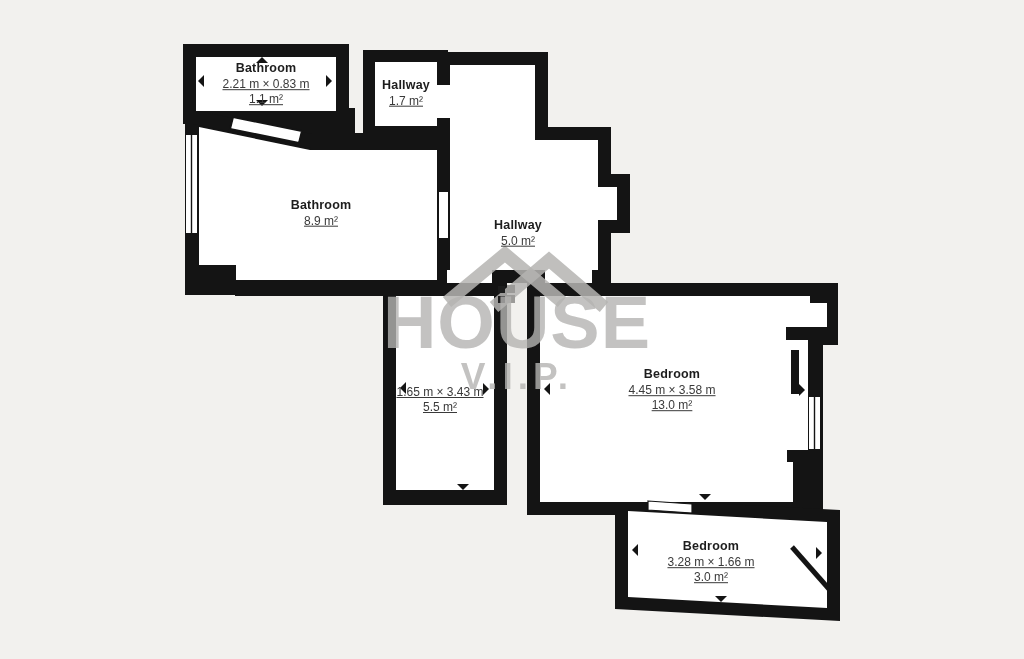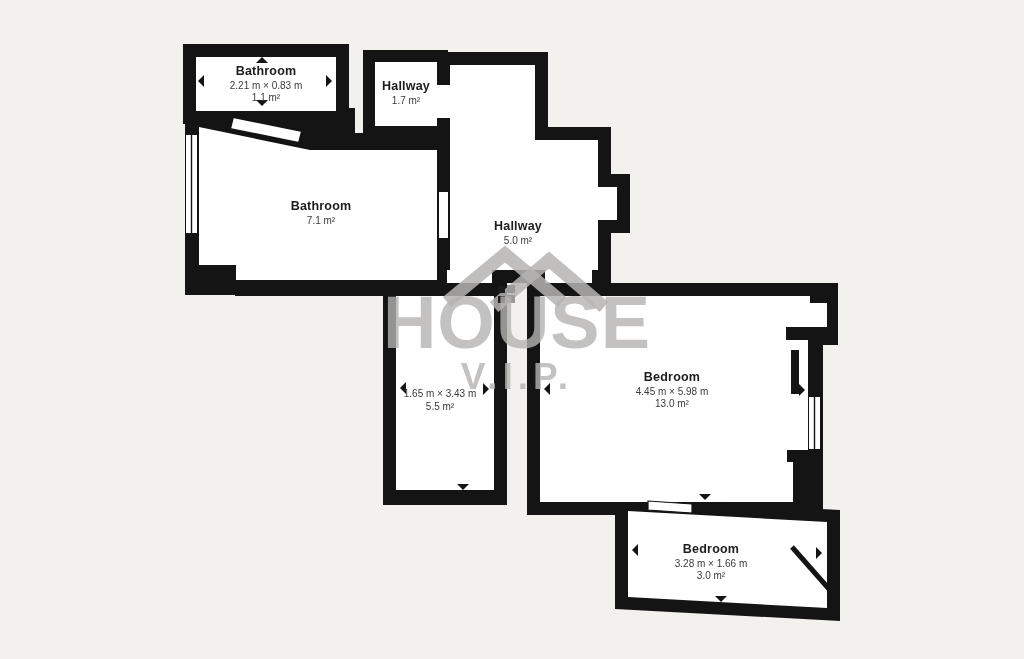--- a/index.html
+++ b/index.html
@@ -24,21 +24,21 @@
   .doorline{stroke:var(--wall);stroke-width:5;}
   .arrow{fill:var(--wall);}
   .roof{fill:none;stroke:var(--watermark);stroke-width:13;opacity:.85;}
   .dot-dark{fill:#1c1c1c;}
   .dot-gray{fill:#9b9a98;}
   .room-label{
     position:absolute;transform:translate(-50%,-50%);
     text-align:center;white-space:nowrap;line-height:1.25;z-index:3;
   }
   .room-name{font-size:12.5px;font-weight:bold;color:#1d1d1d;letter-spacing:.2px;}
-  .room-dim{font-size:10px;color:#3a3a3a;}
+  .room-dim{font-size:12px;color:#3a3a3a;text-decoration:underline;}
   #watermark-text{position:absolute;left:0;top:0;width:100%;height:100%;z-index:4;pointer-events:none;opacity:.8;}
   .wm-line1{
     position:absolute;left:517px;top:286px;transform:translateX(-50%);
     font-size:74px;font-weight:bold;color:var(--watermark);line-height:1;letter-spacing:1px;text-align:right;
   }
   .wm-line2{
     position:absolute;left:517px;top:358px;transform:translateX(-50%);
     font-size:37px;font-weight:bold;color:var(--watermark);line-height:1;letter-spacing:5px;
   }
 </style>
@@ -147,36 +147,36 @@
     <div class="room-dim">1.1 m²</div>
   </div>
 
   <div class="room-label" style="left:406px;top:93px">
     <div class="room-name">Hallway</div>
     <div class="room-dim">1.7 m²</div>
   </div>
 
   <div class="room-label" style="left:321px;top:213px">
     <div class="room-name">Bathroom</div>
-    <div class="room-dim">7.1 m²</div>
+    <div class="room-dim">8.9 m²</div>
   </div>
 
   <div class="room-label" style="left:518px;top:233px">
     <div class="room-name">Hallway</div>
     <div class="room-dim">5.0 m²</div>
   </div>
 
   <div class="room-label" style="left:440px;top:400px">
     <div class="room-dim">1.65 m × 3.43 m</div>
     <div class="room-dim">5.5 m²</div>
   </div>
 
   <div class="room-label" style="left:672px;top:390px">
     <div class="room-name">Bedroom</div>
-    <div class="room-dim">4.45 m × 5.98 m</div>
+    <div class="room-dim">4.45 m × 3.58 m</div>
     <div class="room-dim">13.0 m²</div>
   </div>
 
   <div class="room-label" style="left:711px;top:562px">
     <div class="room-name">Bedroom</div>
     <div class="room-dim">3.28 m × 1.66 m</div>
     <div class="room-dim">3.0 m²</div>
   </div>
 
   <div id="watermark-text">

